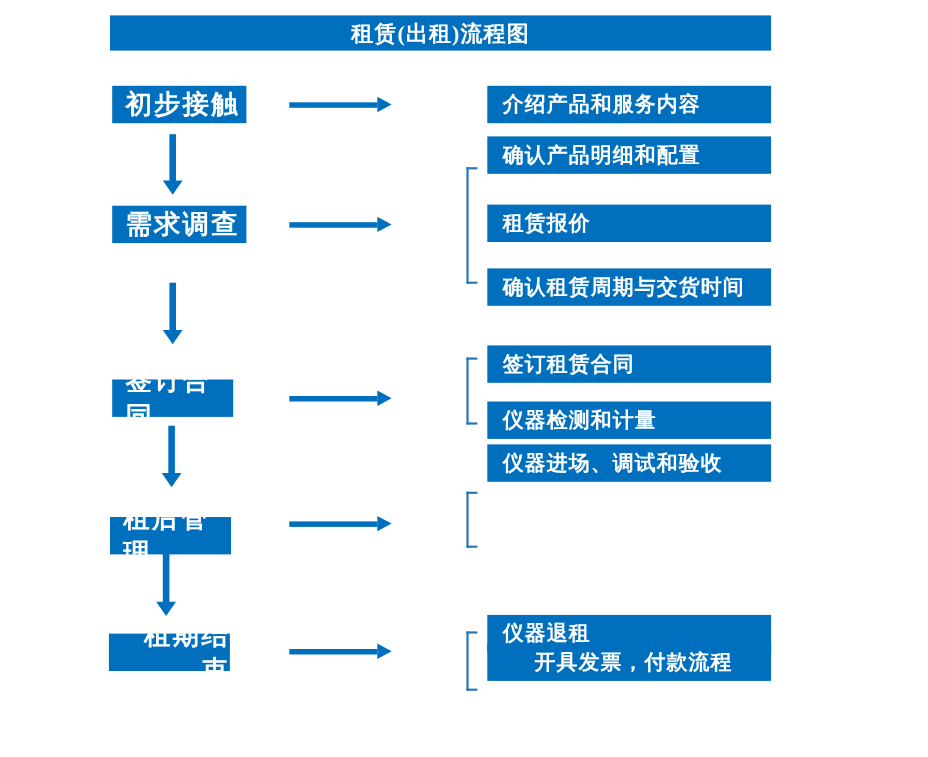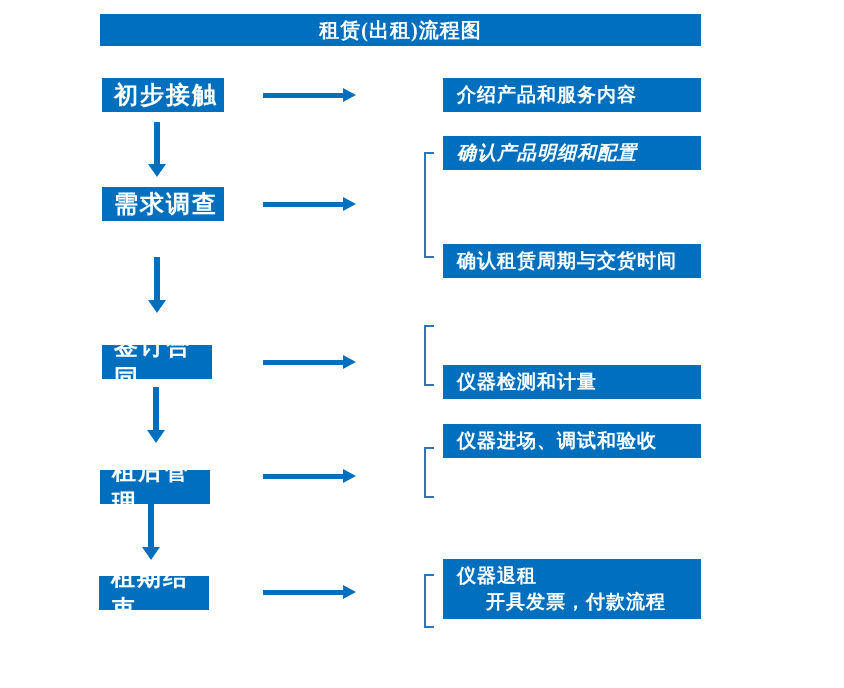--- a/index.html
+++ b/index.html
@@ -101,21 +101,21 @@
 <body>
 
 <div class="canvas">
 
   <div class="title-bar">租赁(出租)流程图</div>
 
   <div class="step-box" style="left:102px; top:78px;  width:122px;">初步接触</div>
   <div class="step-box" style="left:102px; top:187px; width:122px;">需求调查</div>
   <div class="step-box" style="left:102px; top:345px; width:110px;">签订合同</div>
   <div class="step-box" style="left:100px; top:470px; width:110px;">租后管理</div>
-  <div class="step-box" style="left:99px;  top:576px; width:110px;">租期结束</div>
+  <div class="step-box" style="left:99px;  top:576px; width:110px;text-align:right;">租期结束</div>
 
   <div class="v-arrow" style="left:148px; top:122px; height:55px;">
     <div class="shaft" style="height:43px;"></div>
     <div class="head" style="top:42px;"></div>
   </div>
   <div class="v-arrow" style="left:148px; top:257px; height:56px;">
     <div class="shaft" style="height:44px;"></div>
     <div class="head" style="top:43px;"></div>
   </div>
   <div class="v-arrow" style="left:147px; top:387px; height:56px;">
@@ -148,23 +148,25 @@
       <div class="head"></div>
   </div>
 
   <div class="bracket" style="top:152px; height:106px;"></div>
   <div class="bracket" style="top:325px; height:61px;"></div>
   <div class="bracket" style="top:447px; height:51px;"></div>
   <div class="bracket" style="top:574px; height:54px;"></div>
 
   <div class="detail-box" style="top:78px;">介绍产品和服务内容</div>
 
-  <div class="detail-box" style="top:136px;font-style:italic;">确认产品明细和配置</div>
+  <div class="detail-box" style="top:124px;">确认产品明细和配置</div>
+  <div class="detail-box" style="top:186px;">租赁报价</div>
   <div class="detail-box" style="top:244px;">确认租赁周期与交货时间</div>
 
+  <div class="detail-box" style="top:314px;">签订租赁合同</div>
   <div class="detail-box" style="top:365px;">仪器检测和计量</div>
 
-  <div class="detail-box" style="top:424px;">仪器进场、调试和验收</div>
+  <div class="detail-box" style="top:404px;">仪器进场、调试和验收</div>
 
   <div class="detail-box" style="top:559px;">仪器退租</div>
   <div class="detail-box" style="top:585px;padding-left:43px;">开具发票，付款流程</div>
 
 </div>
 
 </body></html>

